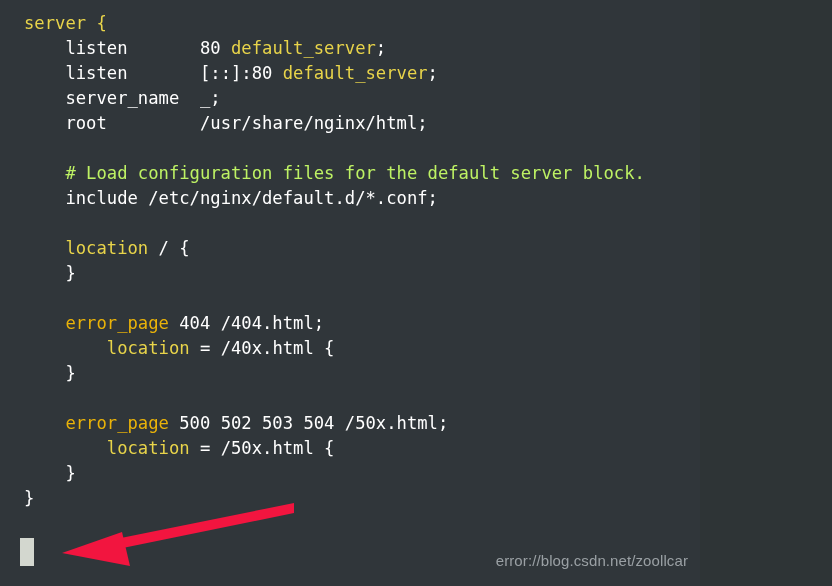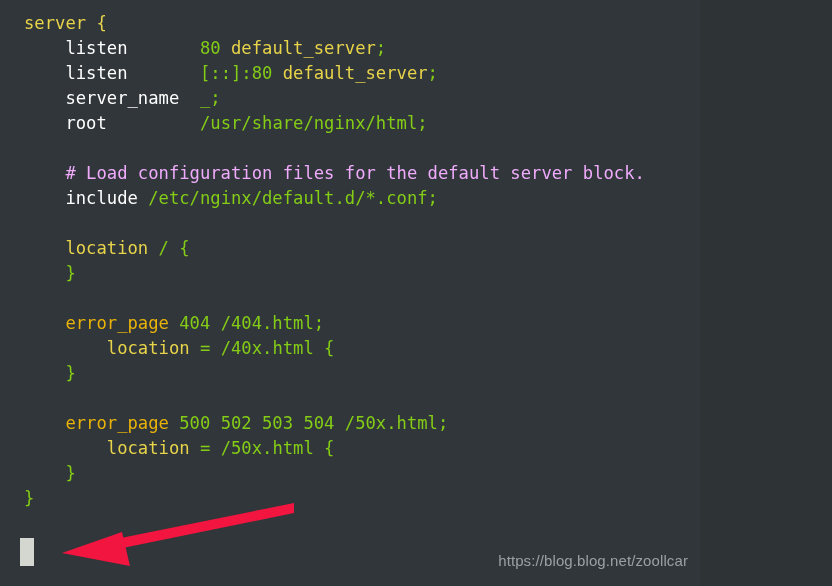--- a/index.html
+++ b/index.html
@@ -29,22 +29,22 @@
     color: #c5c8c6;
     -webkit-font-smoothing: antialiased;
   }
   #code .ln {
     display: block;
     height: 25px;
   }
   .tok { white-space: pre; }
   .t-kw      { color: #e8d44a; }   
   .t-dir     { color: #ffffff; }   
-  .t-plain   { color: #84cc16; }   
-  .t-comment { color: #f0abfc; }   
+  .t-plain   { color: #ffffff; }   
+  .t-comment { color: #bef264; }   
   .t-err     { color: #eab308; }
 
   
   #cursor {
     position: absolute;
     left: 20px;
     top: 538px;
     width: 14px;
     height: 28px;
     background: #d3d7cf;
@@ -81,15 +81,15 @@
 
   <div id="cursor"></div>
 
   <svg id="arrow" viewBox="0 0 832 586" xmlns="http://www.w3.org/2000/svg">
     <g>
       <polygon points="294,503 294,513 108,551 106,541" fill="#f2153f"></polygon>
       <polygon points="62,553 122,532 130,566" fill="#f2153f"></polygon>
     </g>
   </svg>
 
-  <div id="watermark">https://blog.blog.net/zoollcar</div>
+  <div id="watermark">error://blog.csdn.net/zoollcar</div>
 
 </div>
 
 </body></html>

